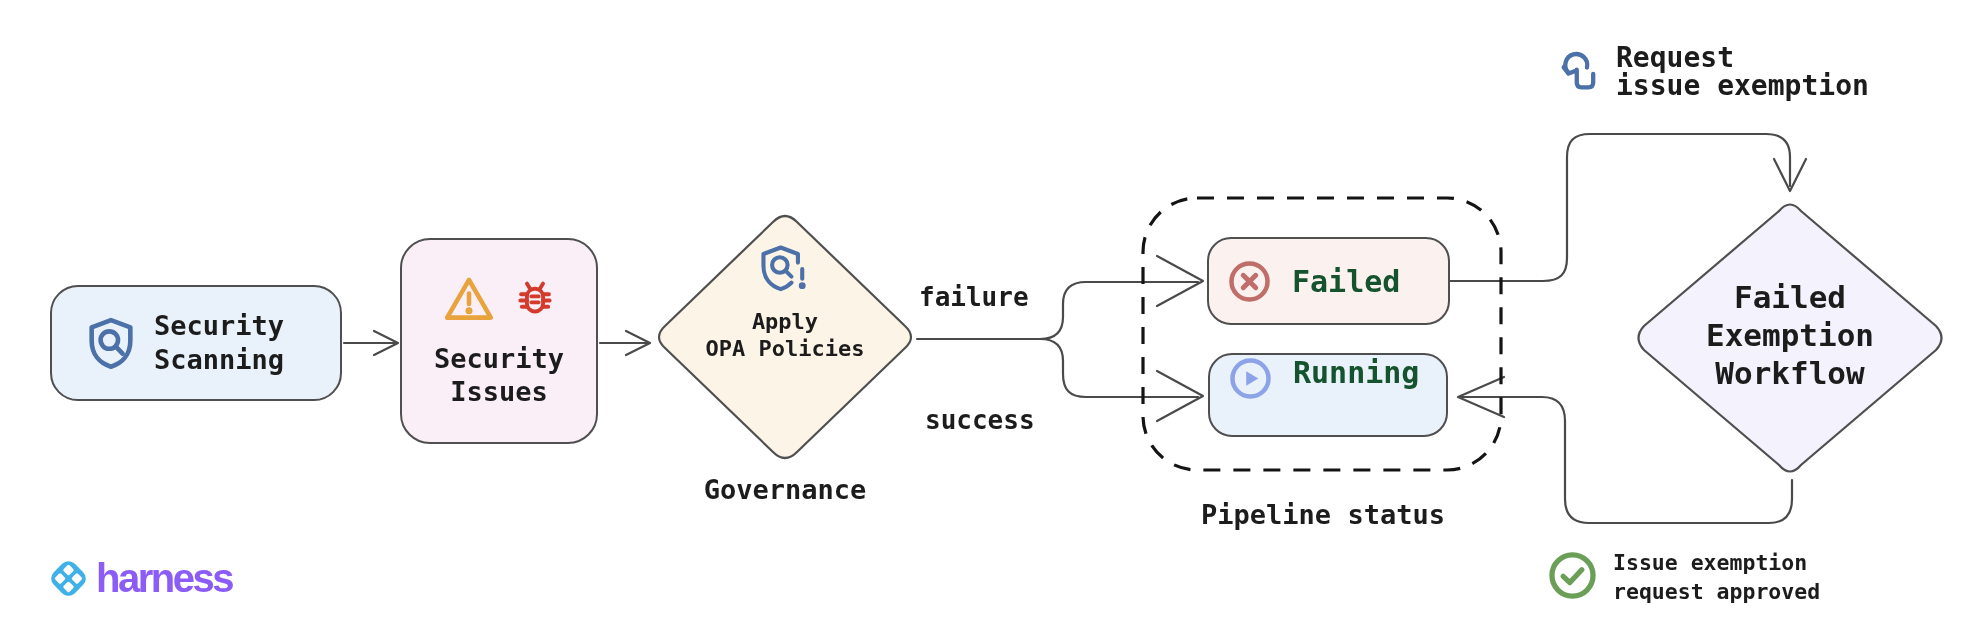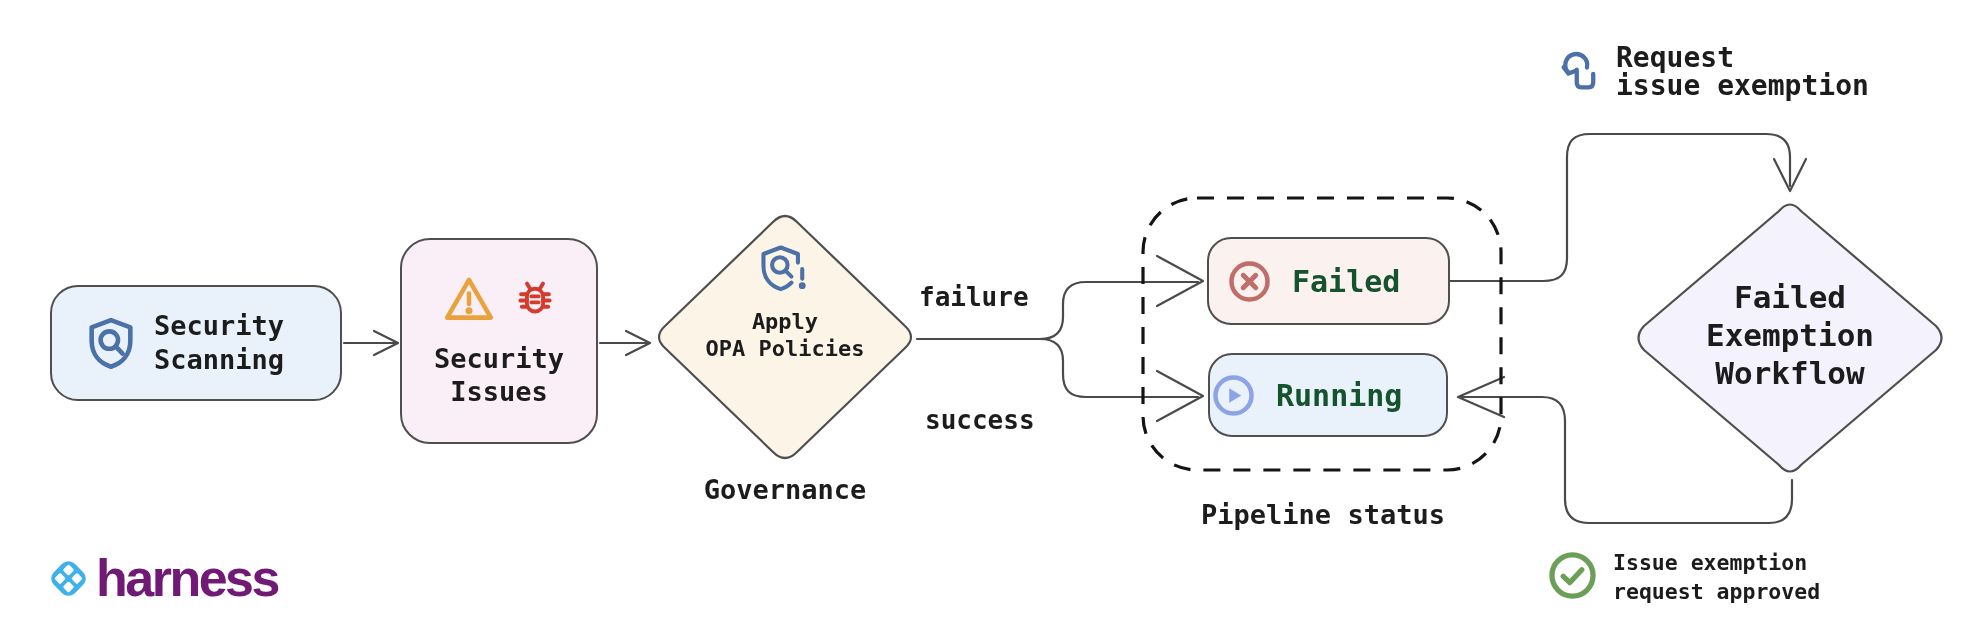--- a/index.html
+++ b/index.html
@@ -43,21 +43,21 @@
   .label-success { left:925px; top:367px;margin-top:38px; }
 
   .node-failed {
     left:1207px; top:237px; width:243px; height:88px;
     background:#fbf1ef; border-radius:24px;
     display:flex; align-items:center; padding-left:17px; gap:19px;
   }
   .node-running {
     left:1208px; top:353px; width:240px; height:84px;
     background:#e9f1fa; border-radius:24px;
-    display:flex; align-items:center; gap:19px;
+    display:flex; align-items:flex-start; padding-left:17px; gap:19px;
   }
   .status-label { font-size:30px; font-weight:bold; color:#14532d; }
 
   .overlay-workflow {
     position:absolute; left:1668px; top:278px; width:244px;
     text-align:center; font-size:31px; font-weight:bold; line-height:38px;
   }
 
   .annotation { position:absolute; display:flex; }
   .annotation-request { left:1556px; top:40px; gap:13px; align-items:flex-start; }
@@ -65,21 +65,21 @@
   .annotation-request .ann-text { font-size:28px; font-weight:bold; line-height:28px; margin-top:4px; }
   .annotation-approved { left:1546px; top:548px; gap:14px; align-items:center; }
   .annotation-approved .ann-text { font-size:21.5px; font-weight:bold; line-height:29px; }
 
   .logo {
     position:absolute; left:45px; top:553px; height:50px;
     display:flex; align-items:center; gap:4px;
   }
   .logo-text {
     font-family:"Liberation Sans", sans-serif; font-weight:bold;
-    font-size:52px; letter-spacing:-2.5px; color:#701a75;
+    font-size:40px; letter-spacing:-2.5px; color:#8b5cf6;
   }
   .line { display:block; }
 </style>
 </head>
 <body>
 
 <div class="canvas">
 
   <svg class="wires" width="1980" height="634" viewBox="0 0 1980 634">
     <g fill="none" stroke="#4a4a4a" stroke-width="2.2" stroke-linecap="round" stroke-linejoin="round">

